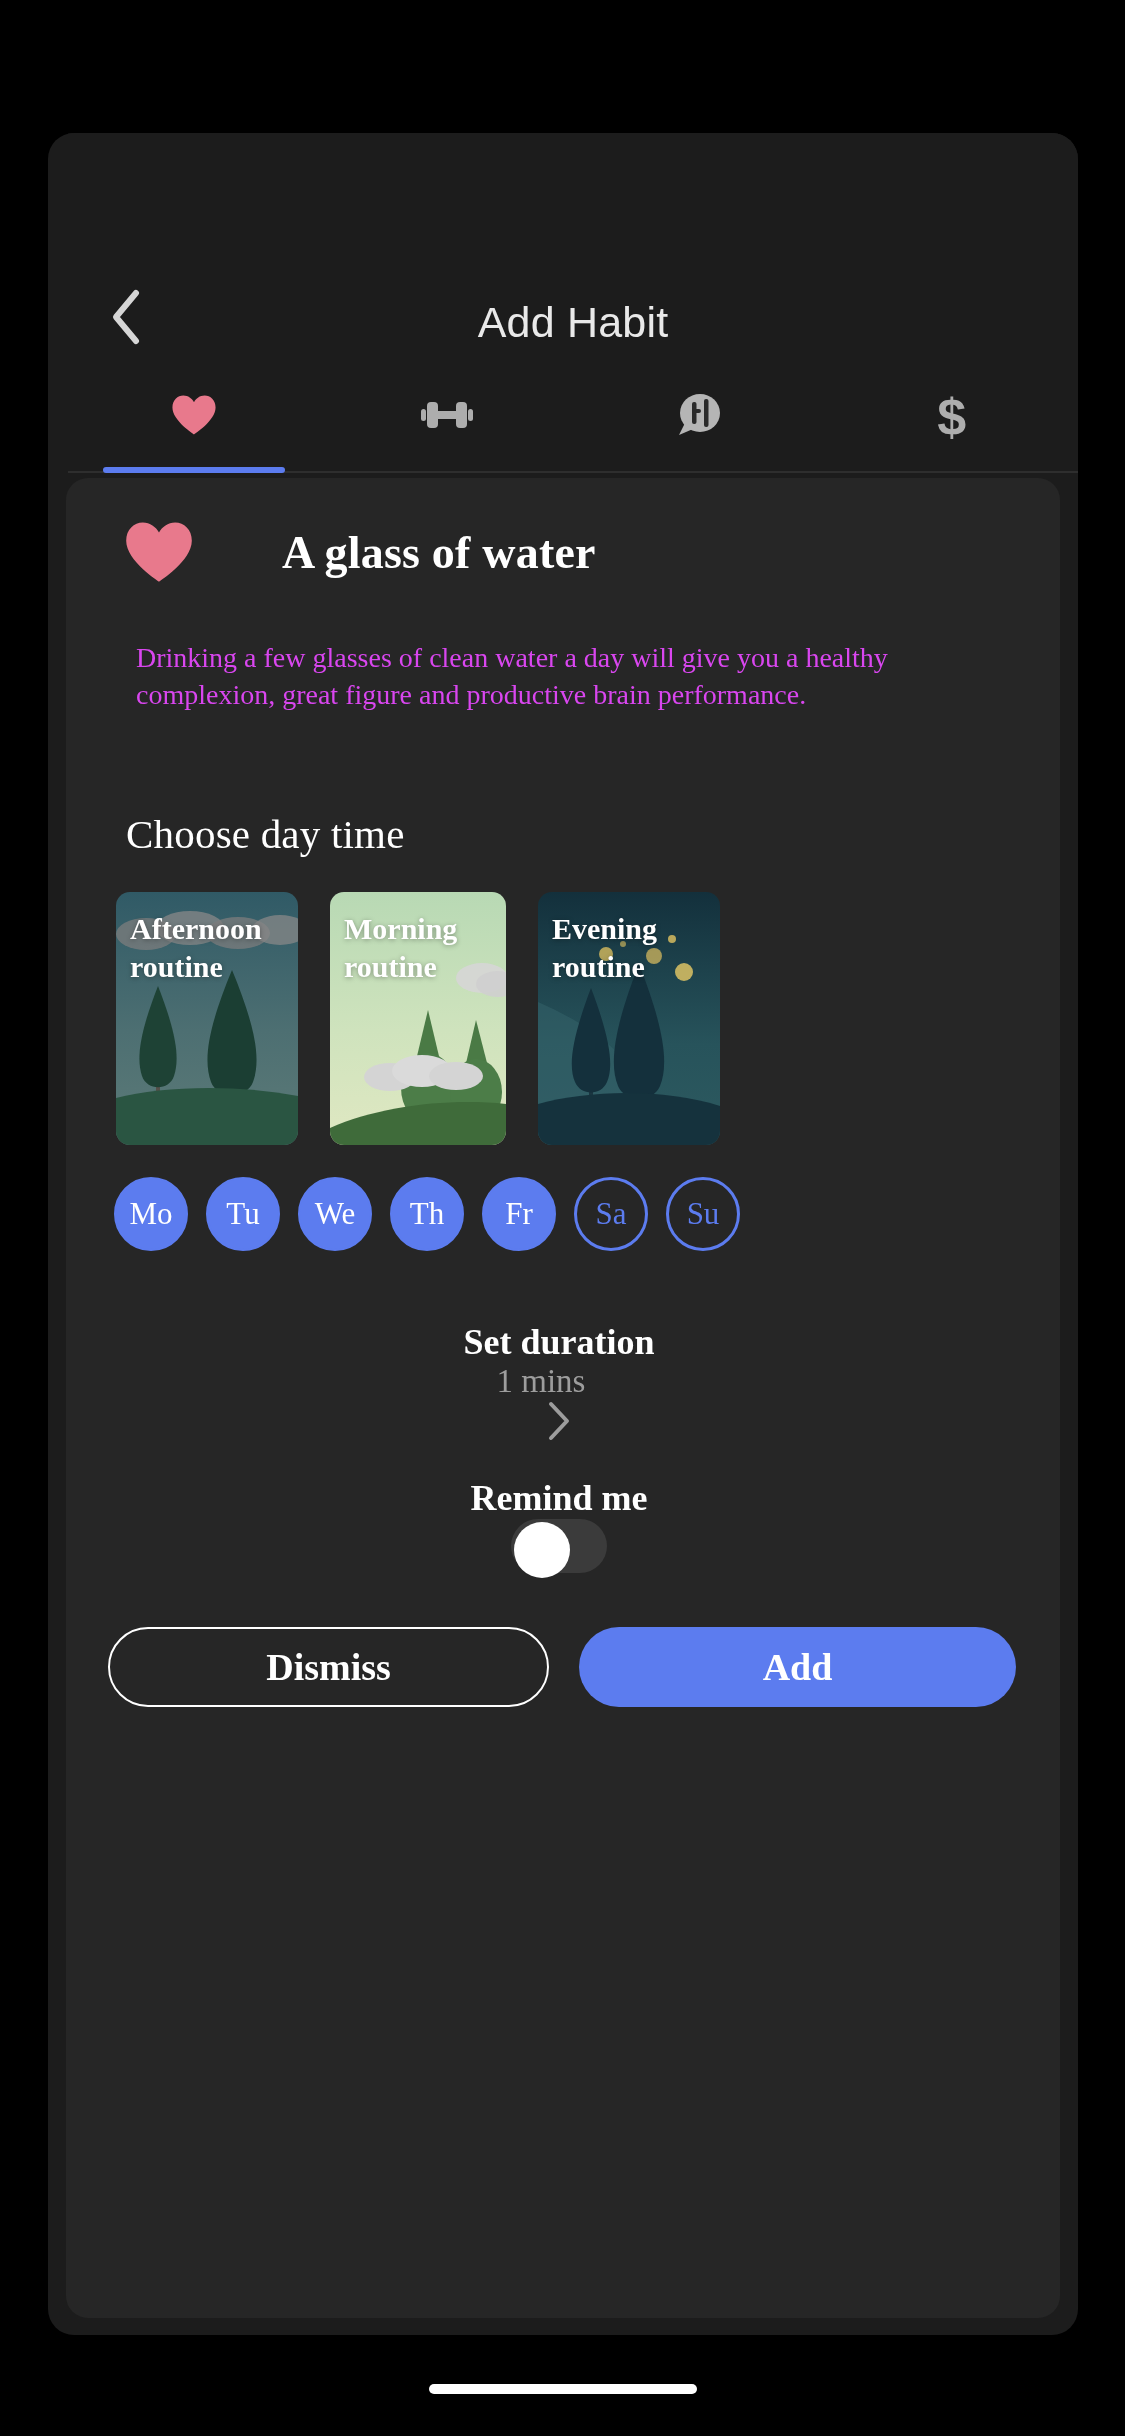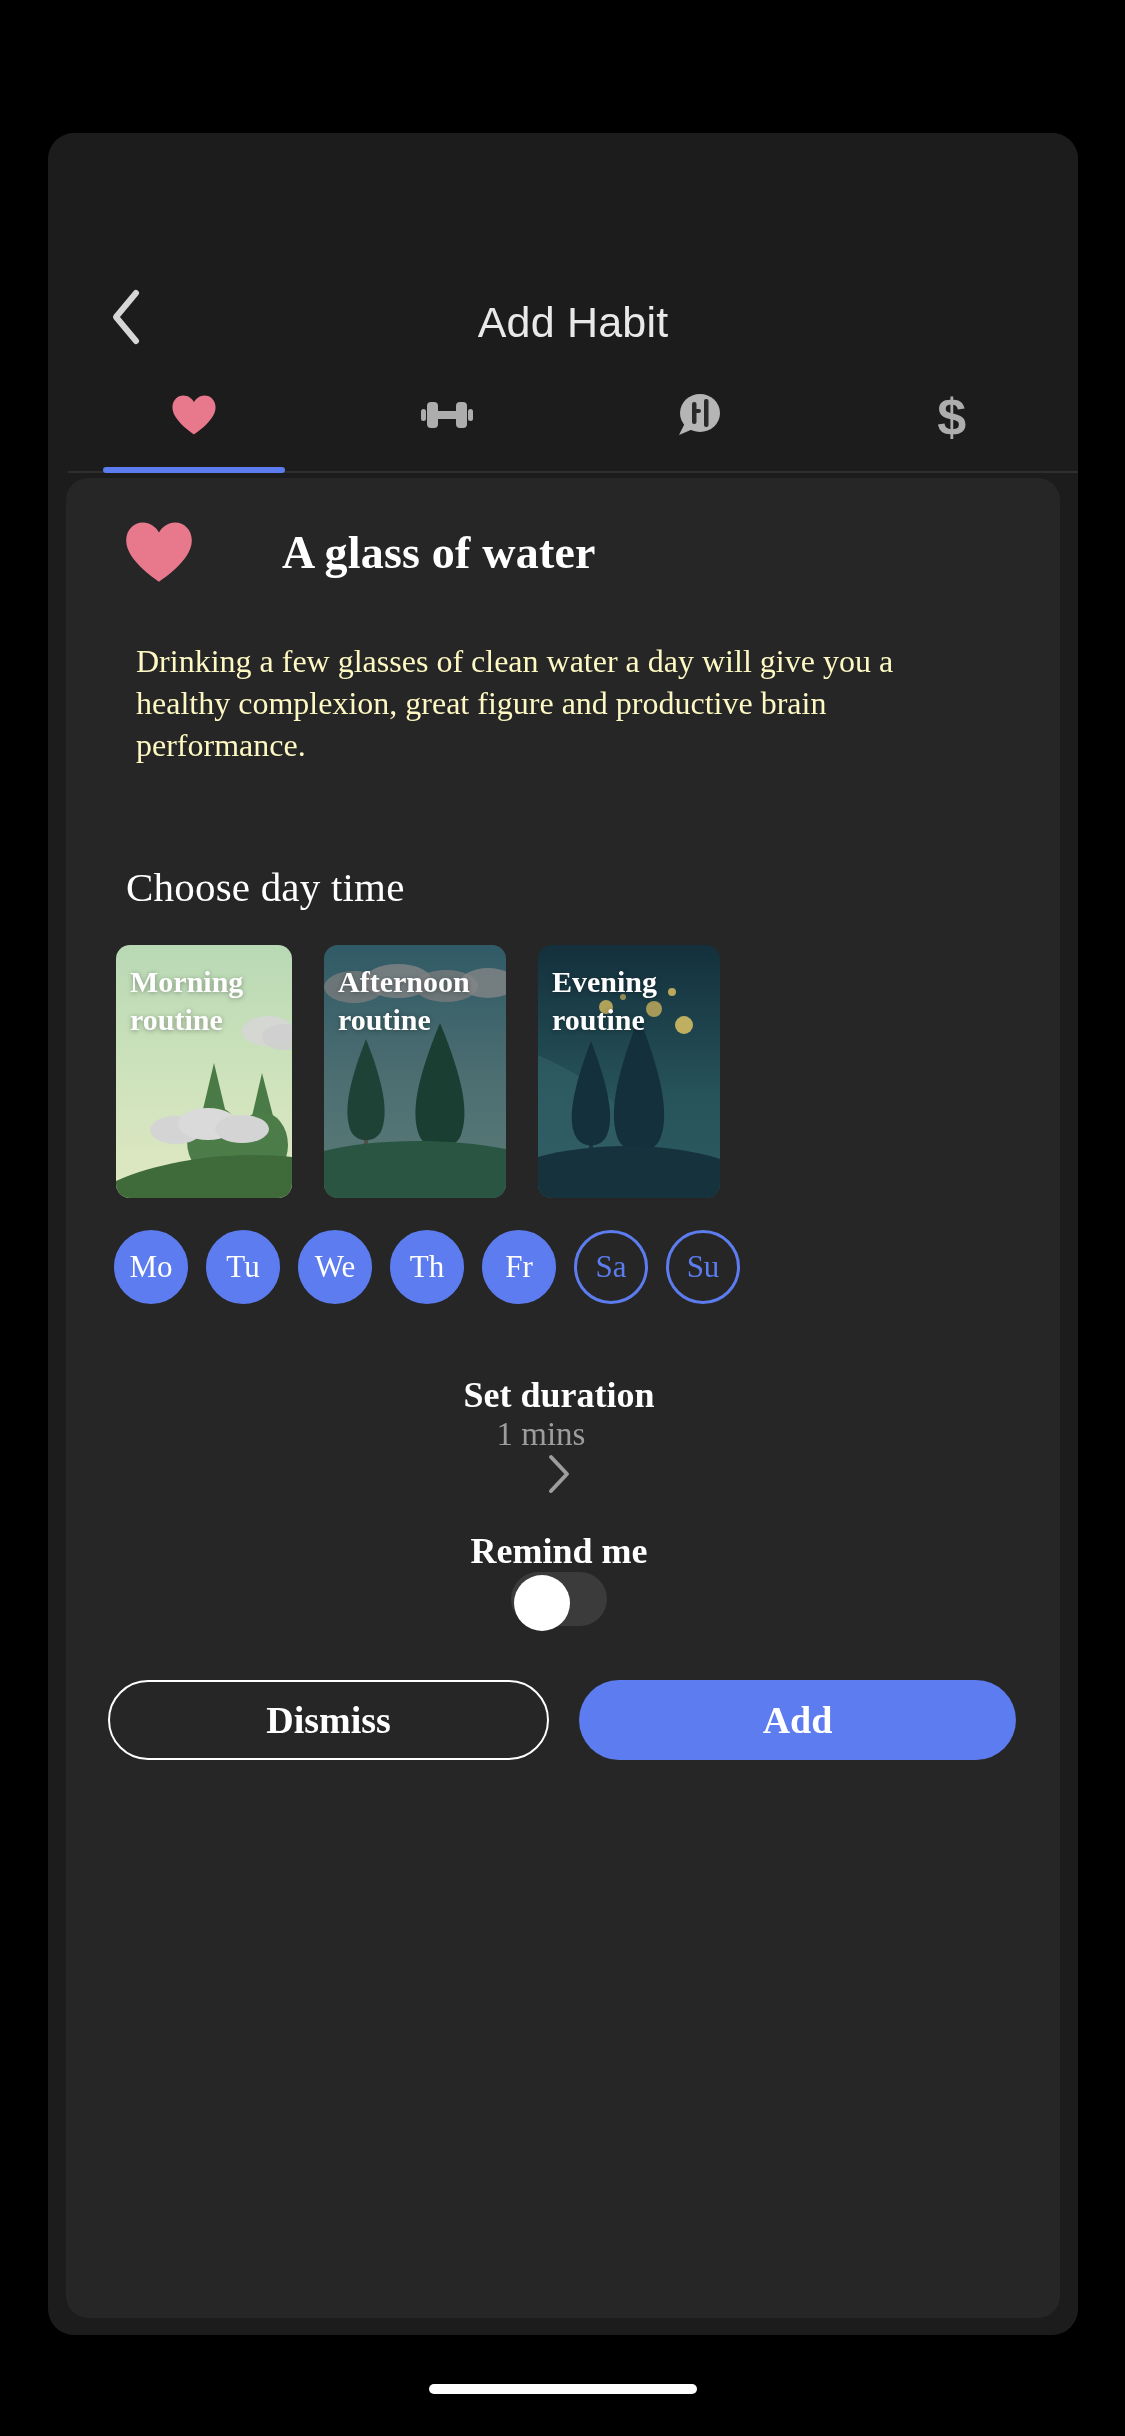--- a/index.html
+++ b/index.html
@@ -99,23 +99,23 @@
   .habit-head .big-heart { width:70px; height:64px; flex:0 0 auto; }
   .habit-title {
     margin-left:88px;
     font-size:46px;
     font-weight:bold;
     color:#ffffff;
     letter-spacing:.2px;
   }
   .habit-desc {
     margin:56px 60px 0 70px;
-    font-size:32px;
+    font-size:28px;
     line-height:1.32;
-    color:#fef9c3;
+    color:#d946ef;
     max-width:790px;
   }
   .section-title {
     margin:96px 0 0 60px;
     font-size:41px;
     color:#ffffff;
     letter-spacing:.2px;
   }
   
   .routines {
@@ -320,20 +320,45 @@
           </svg>
         </span>
         <div class="habit-title">A glass of water</div>
       </div>
 
       <div class="habit-desc">Drinking a few glasses of clean water a day will give you a healthy complexion, great figure and productive brain performance.</div>
 
       <div class="section-title">Choose day time</div>
 
       <div class="routines">
+
+        <div class="routine-card wide">
+          <div class="scene">
+            <svg viewBox="0 0 182 253" preserveAspectRatio="none">
+              <defs>
+                <linearGradient id="afSky" x1="0" y1="0" x2="0" y2="1">
+                  <stop offset="0%" stop-color="#305a66"></stop>
+                  <stop offset="55%" stop-color="#4d6f72"></stop>
+                  <stop offset="100%" stop-color="#5d7b78"></stop>
+                </linearGradient>
+              </defs>
+              <rect width="182" height="253" fill="url(#afSky)"></rect>
+              <ellipse cx="30" cy="42" rx="30" ry="16" fill="#7d7d7d" opacity=".75"></ellipse>
+              <ellipse cx="74" cy="36" rx="34" ry="17" fill="#888" opacity=".75"></ellipse>
+              <ellipse cx="122" cy="41" rx="32" ry="16" fill="#7d7d7d" opacity=".75"></ellipse>
+              <ellipse cx="164" cy="38" rx="28" ry="15" fill="#888" opacity=".75"></ellipse>
+              <rect x="40" y="178" width="4" height="44" fill="#55504a"></rect>
+              <rect x="114" y="170" width="5" height="52" fill="#55504a"></rect>
+              <path d="M42 94  C24 140 20 166 26 184 C31 199 53 199 58 184 C64 166 60 140 42 94 Z" fill="#1e4235"></path>
+              <path d="M116 78 C92 136 87 168 95 190 C101 207 131 207 137 190 C145 168 140 136 116 78 Z" fill="#1b3e33"></path>
+              <path d="M0 206 C46 194 120 192 182 204 L182 253 L0 253 Z" fill="#2a5542"></path>
+            </svg>
+          </div>
+          <div class="routine-label">Afternoon routine</div>
+        </div>
 
         <div class="routine-card">
           <div class="scene">
             <svg viewBox="0 0 176 253" preserveAspectRatio="none">
               <defs>
                 <linearGradient id="mgSky" x1="0" y1="0" x2="0" y2="1">
                   <stop offset="0%" stop-color="#b8d9b4"></stop>
                   <stop offset="55%" stop-color="#cfe3bd"></stop>
                   <stop offset="100%" stop-color="#e0e8c2"></stop>
                 </linearGradient>
@@ -353,45 +378,20 @@
               <path d="M0 236 C50 214 118 206 176 212 L176 253 L0 253 Z" fill="#3f6b3a"></path>
             </svg>
           </div>
           <div class="routine-label">Morning routine</div>
         </div>
 
         <div class="routine-card wide">
           <div class="scene">
             <svg viewBox="0 0 182 253" preserveAspectRatio="none">
               <defs>
-                <linearGradient id="afSky" x1="0" y1="0" x2="0" y2="1">
-                  <stop offset="0%" stop-color="#305a66"></stop>
-                  <stop offset="55%" stop-color="#4d6f72"></stop>
-                  <stop offset="100%" stop-color="#5d7b78"></stop>
-                </linearGradient>
-              </defs>
-              <rect width="182" height="253" fill="url(#afSky)"></rect>
-              <ellipse cx="30" cy="42" rx="30" ry="16" fill="#7d7d7d" opacity=".75"></ellipse>
-              <ellipse cx="74" cy="36" rx="34" ry="17" fill="#888" opacity=".75"></ellipse>
-              <ellipse cx="122" cy="41" rx="32" ry="16" fill="#7d7d7d" opacity=".75"></ellipse>
-              <ellipse cx="164" cy="38" rx="28" ry="15" fill="#888" opacity=".75"></ellipse>
-              <rect x="40" y="178" width="4" height="44" fill="#55504a"></rect>
-              <rect x="114" y="170" width="5" height="52" fill="#55504a"></rect>
-              <path d="M42 94  C24 140 20 166 26 184 C31 199 53 199 58 184 C64 166 60 140 42 94 Z" fill="#1e4235"></path>
-              <path d="M116 78 C92 136 87 168 95 190 C101 207 131 207 137 190 C145 168 140 136 116 78 Z" fill="#1b3e33"></path>
-              <path d="M0 206 C46 194 120 192 182 204 L182 253 L0 253 Z" fill="#2a5542"></path>
-            </svg>
-          </div>
-          <div class="routine-label">Afternoon routine</div>
-        </div>
-
-        <div class="routine-card wide">
-          <div class="scene">
-            <svg viewBox="0 0 182 253" preserveAspectRatio="none">
-              <defs>
                 <linearGradient id="evSky" x1="0" y1="0" x2="0" y2="1">
                   <stop offset="0%" stop-color="#13303c"></stop>
                   <stop offset="60%" stop-color="#27535b"></stop>
                   <stop offset="100%" stop-color="#2d5a60"></stop>
                 </linearGradient>
               </defs>
               <rect width="182" height="253" fill="url(#evSky)"></rect>
               <path d="M0 110 C40 128 80 150 110 200 L110 253 L0 253 Z" fill="#35636a" opacity=".55"></path>
               <circle cx="134" cy="47" r="4" fill="#cbb45d" opacity=".9"></circle>
               <circle cx="68" cy="62" r="7" fill="#cbb45d" opacity=".85"></circle>

